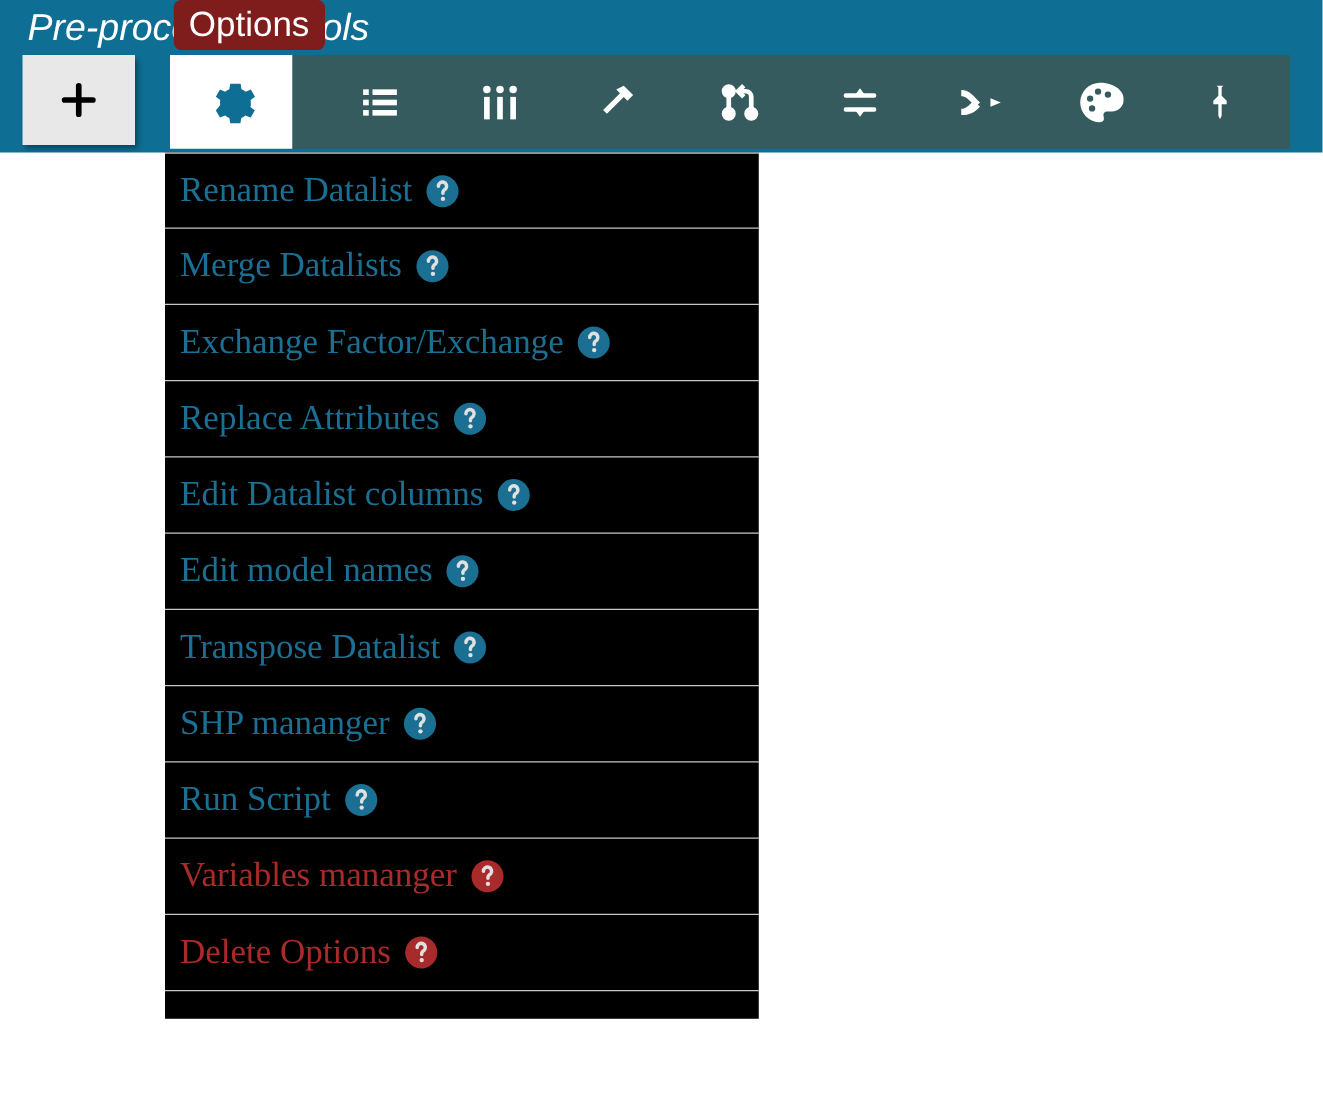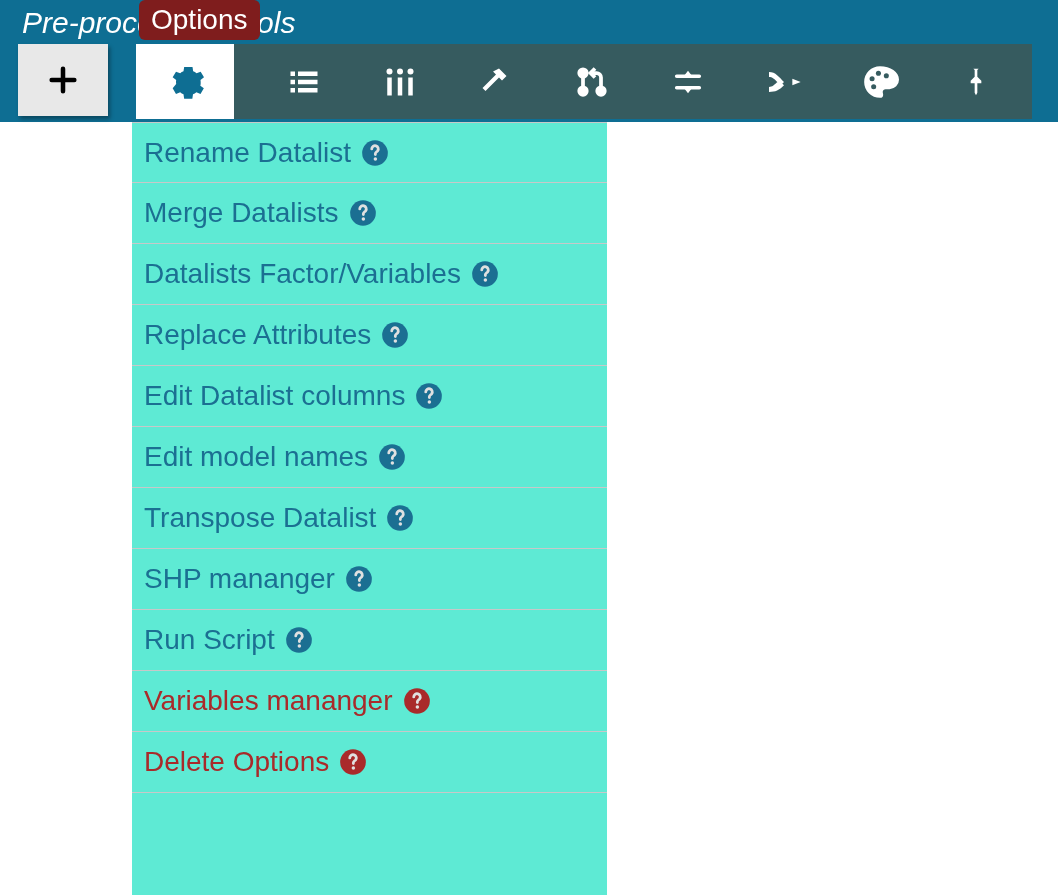--- a/index.html
+++ b/index.html
@@ -82,22 +82,23 @@
       display: flex;
       align-items: center;
       justify-content: center;
       cursor: pointer;
     }
     .dropdown-panel {
       position: absolute;
       left: 132px;
       top: 122px;
       width: 475px;
-      background: #5eead4;
-      height: 773px;
+      background: #000000;
+      height: 693px;
+      font-family: Liberation Serif, serif;
     }
     .menu-item {
       height: 61px;
       border-bottom: 1px solid #c8c8c8;
       display: flex;
       align-items: center;
       padding: 0 12px;
       cursor: pointer;
     }
     .menu-item:first-child {
@@ -241,21 +242,21 @@
       <span class="menu-label">Merge Datalists</span>
       <span class="help-badge">
         <svg width="28" height="28" viewBox="0 0 24 24">
           <circle cx="12" cy="12" r="11" fill="#1b6f92"></circle>
           <path d="M9.2 8.5a2.8 2.8 0 115.1 1.6c-.8 1-2 1.3-2 2.6v.6" stroke="#e0e0e0" stroke-width="2.4" fill="none" stroke-linecap="round"></path>
           <circle cx="12.3" cy="17.2" r="1.5" fill="#e0e0e0"></circle>
         </svg>
       </span>
     </div>
     <div class="menu-item">
-      <span class="menu-label">Datalists Factor/Variables</span>
+      <span class="menu-label">Exchange Factor/Exchange</span>
       <span class="help-badge">
         <svg width="28" height="28" viewBox="0 0 24 24">
           <circle cx="12" cy="12" r="11" fill="#1b6f92"></circle>
           <path d="M9.2 8.5a2.8 2.8 0 115.1 1.6c-.8 1-2 1.3-2 2.6v.6" stroke="#e0e0e0" stroke-width="2.4" fill="none" stroke-linecap="round"></path>
           <circle cx="12.3" cy="17.2" r="1.5" fill="#e0e0e0"></circle>
         </svg>
       </span>
     </div>
     <div class="menu-item">
       <span class="menu-label">Replace Attributes</span>

